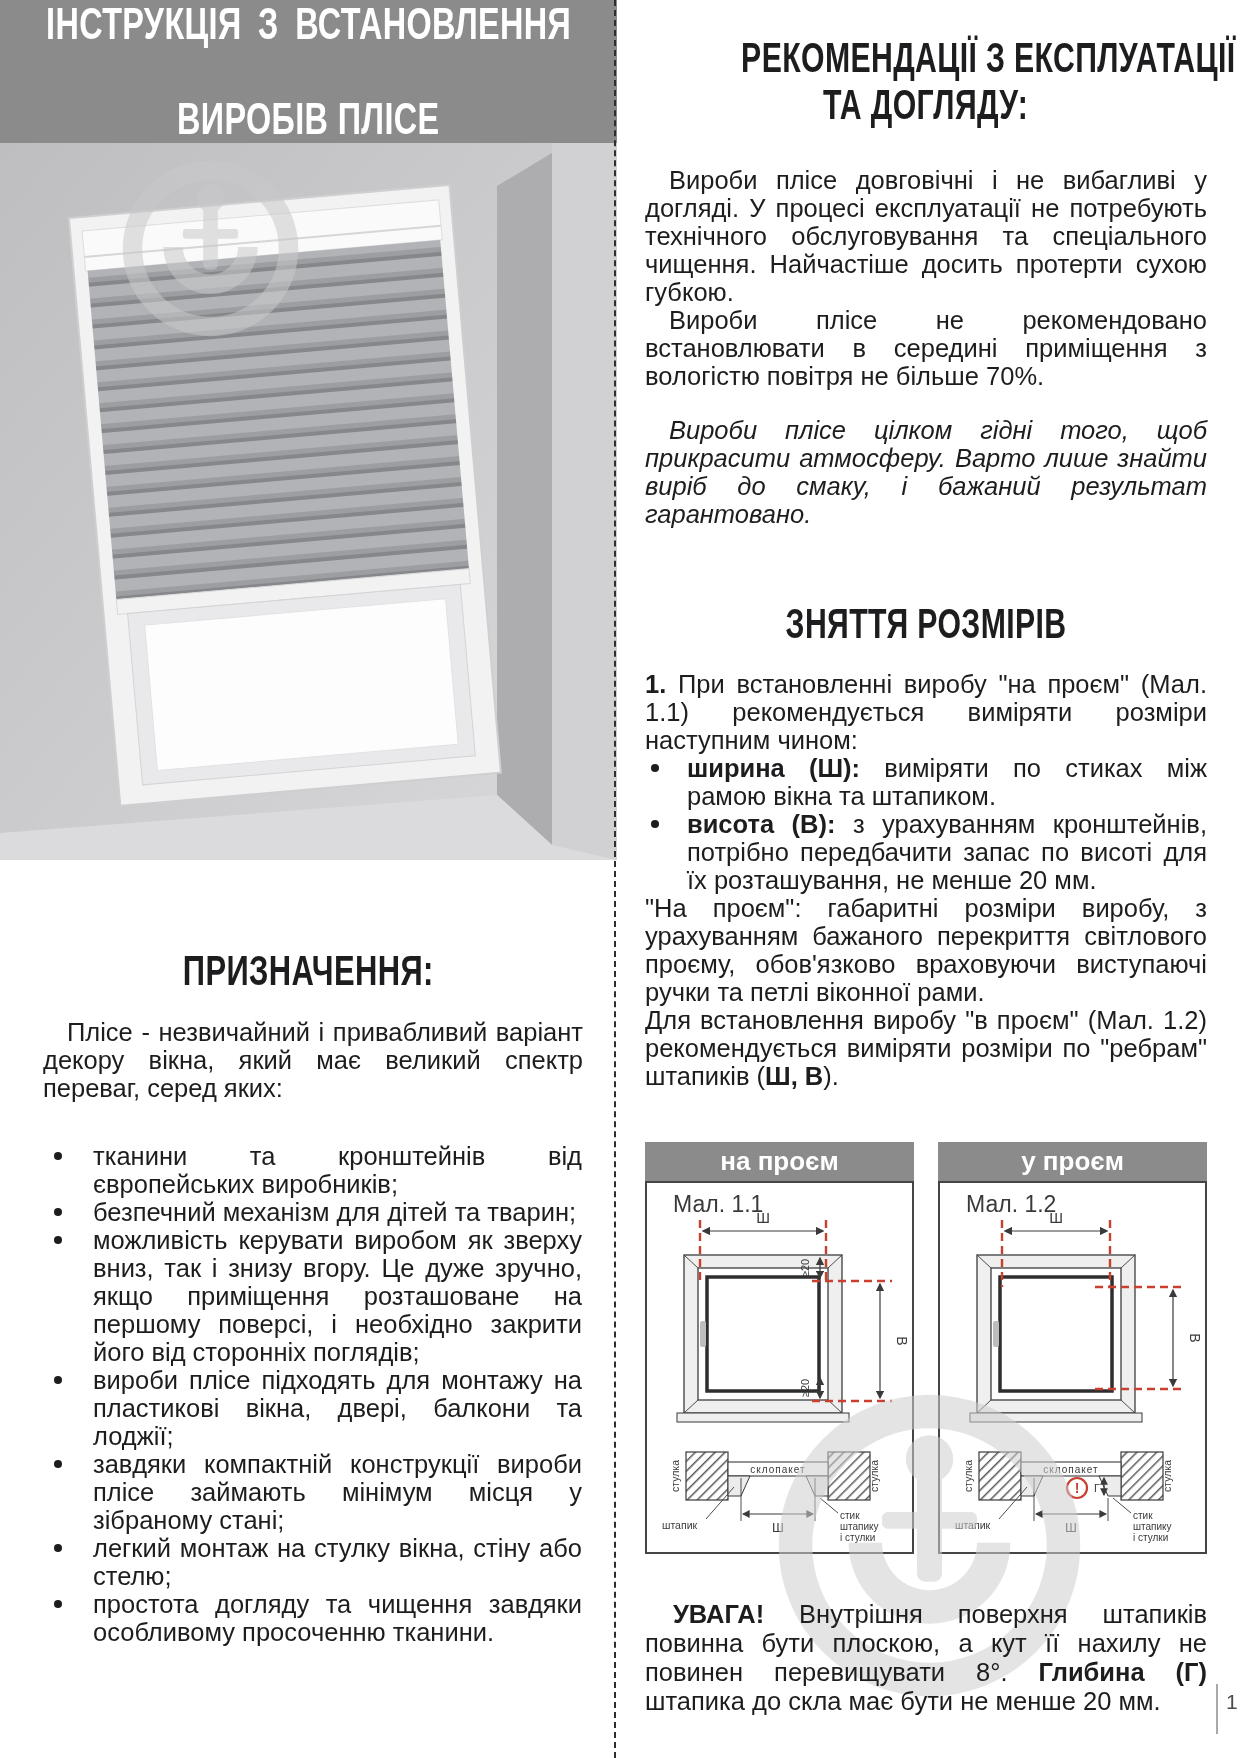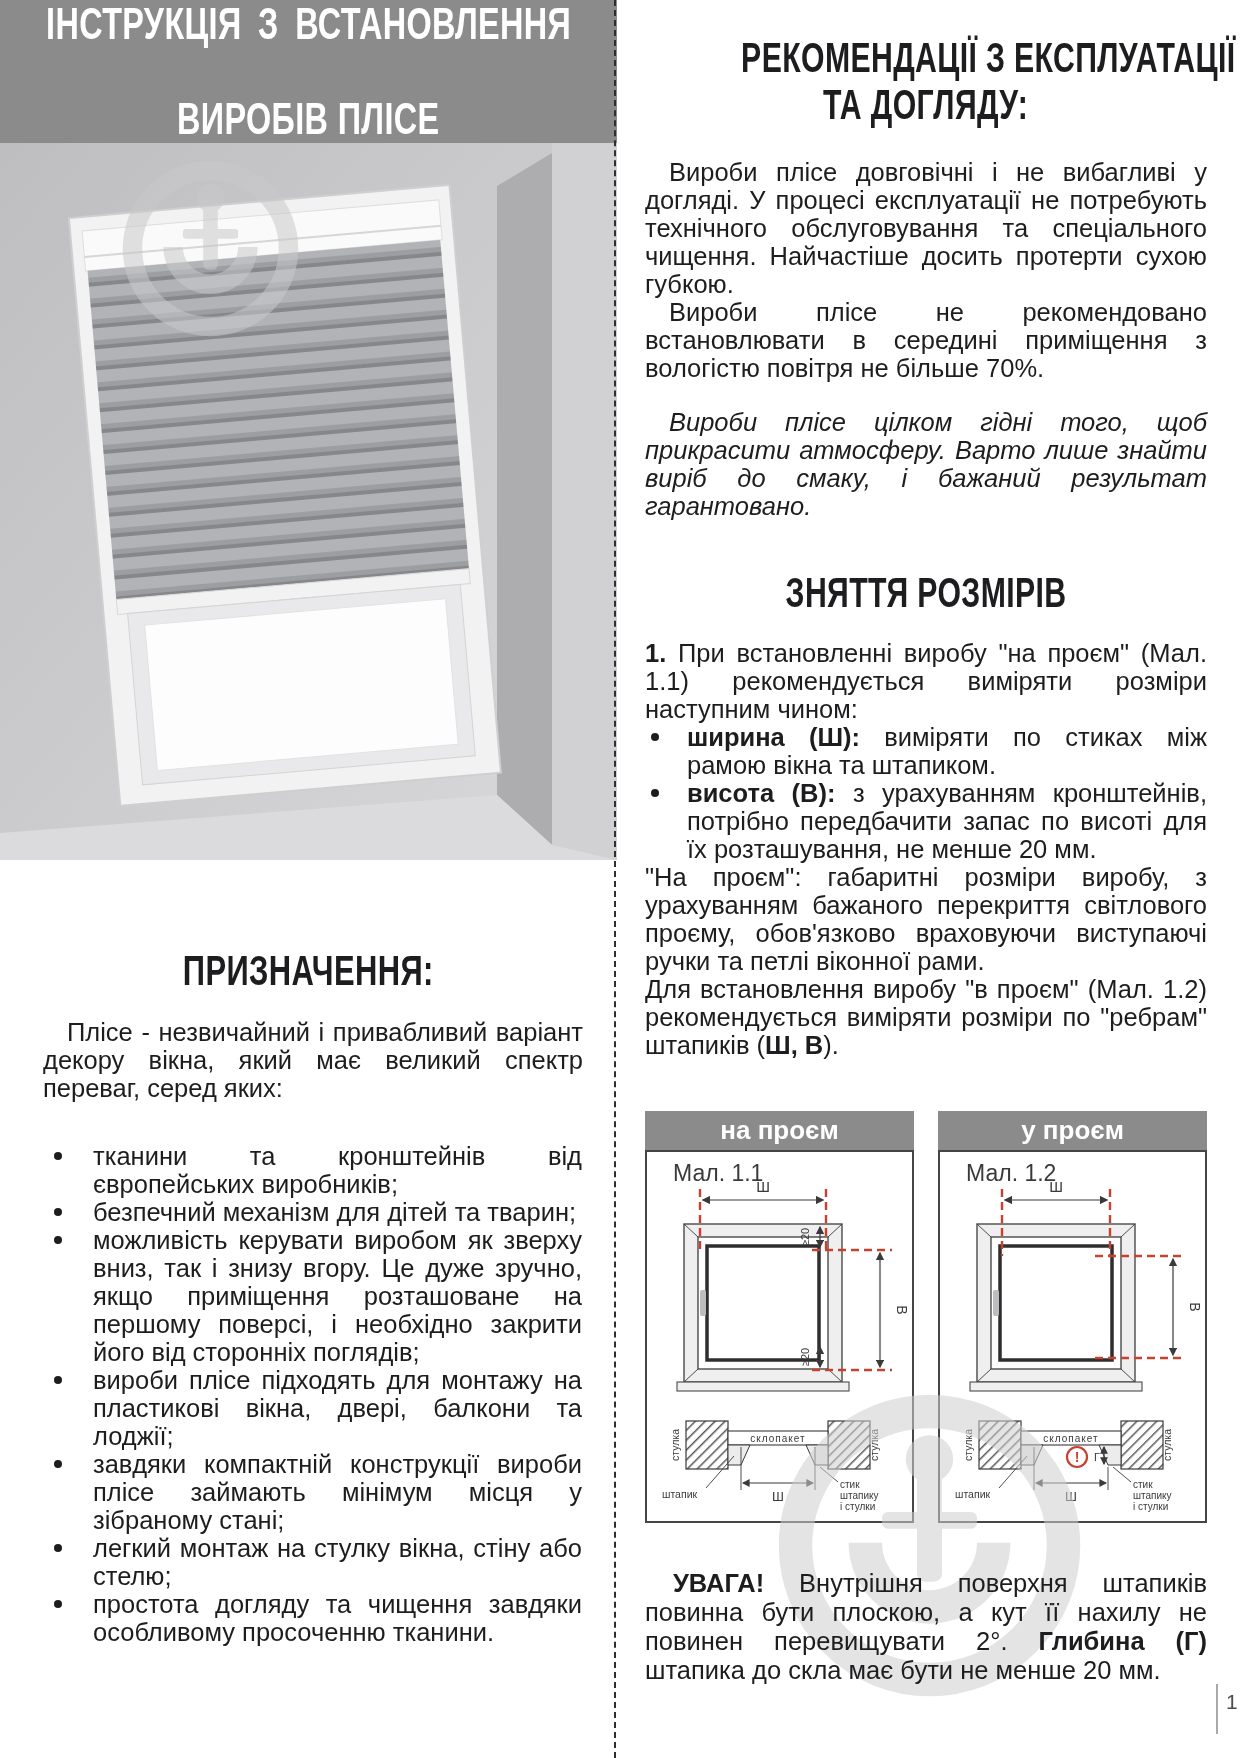--- a/index.html
+++ b/index.html
@@ -40,22 +40,22 @@
     background:var(--text-dark);
   }
   
   .divider{
     position:absolute;left:614px;top:0;height:1758px;width:0;
     border-left:2px dashed #2e2e2e;
   }
   
   .right-col{position:absolute;left:645px;top:0;width:562px;}
   .rc-h1{margin-top:34px;font-size:42px;line-height:47px;}
-  .rc-h2{margin-top:49px;font-size:42px;line-height:48px;}
-  .rc-p1{margin-top:30px;}
+  .rc-h2{margin-top:72px;font-size:42px;line-height:48px;}
+  .rc-p1{margin-top:38px;}
   .rc-p3{margin-top:26px;font-style:italic;}
   .rc-step{margin-top:22px;}
   .mli{position:relative;padding-left:42px;font-size:25.5px;line-height:28px;text-align:justify;}
   
   .figures{margin-top:52px;display:flex;justify-content:space-between;width:562px;}
   .figure{width:269px;}
   .fig-header{
     height:39px;background:var(--band-gray);color:#fff;font-weight:700;font-size:26px;
     display:flex;align-items:center;justify-content:center;
   }
@@ -292,21 +292,21 @@
           <text x="12" y="82" font-size="10.5">штапик</text>
           <line x1="170" y1="51" x2="188" y2="66" class="thin"></line>
           <text x="190" y="72" font-size="10">стик</text>
           <text x="190" y="83" font-size="10">штапику</text>
           <text x="190" y="94" font-size="10">і стулки</text>
         </svg>
       </div>
     </div>
   </div>
 
-  <p class="para attention z-top"><b>УВАГА!</b><span> Внутрішня поверхня штапиків повинна бути плоскою, а кут її нахилу не повинен перевищувати 2°. </span><b>Глибина (Г)</b><span> штапика до скла має бути не менше 20 мм.</span></p>
+  <p class="para attention z-top"><b>УВАГА!</b><span> Внутрішня поверхня штапиків повинна бути плоскою, а кут її нахилу не повинен перевищувати 8°. </span><b>Глибина (Г)</b><span> штапика до скла має бути не менше 20 мм.</span></p>
 </div>
 
 <svg class="wm wm1" viewBox="0 0 240 240">
   <circle cx="120" cy="120" r="96" fill="none" stroke="#c9c9cb" stroke-width="24"></circle>
   <g fill="#c9c9cb">
     <circle cx="120" cy="58" r="17"></circle>
     <rect x="111" y="58" width="18" height="88" rx="6"></rect>
     <path d="M62,118 a58,58 0 0 0 116,0 l-24,0 a34,34 0 0 1 -68,0 z"></path>
     <rect x="86" y="96" width="68" height="12" rx="4"></rect>
   </g>

